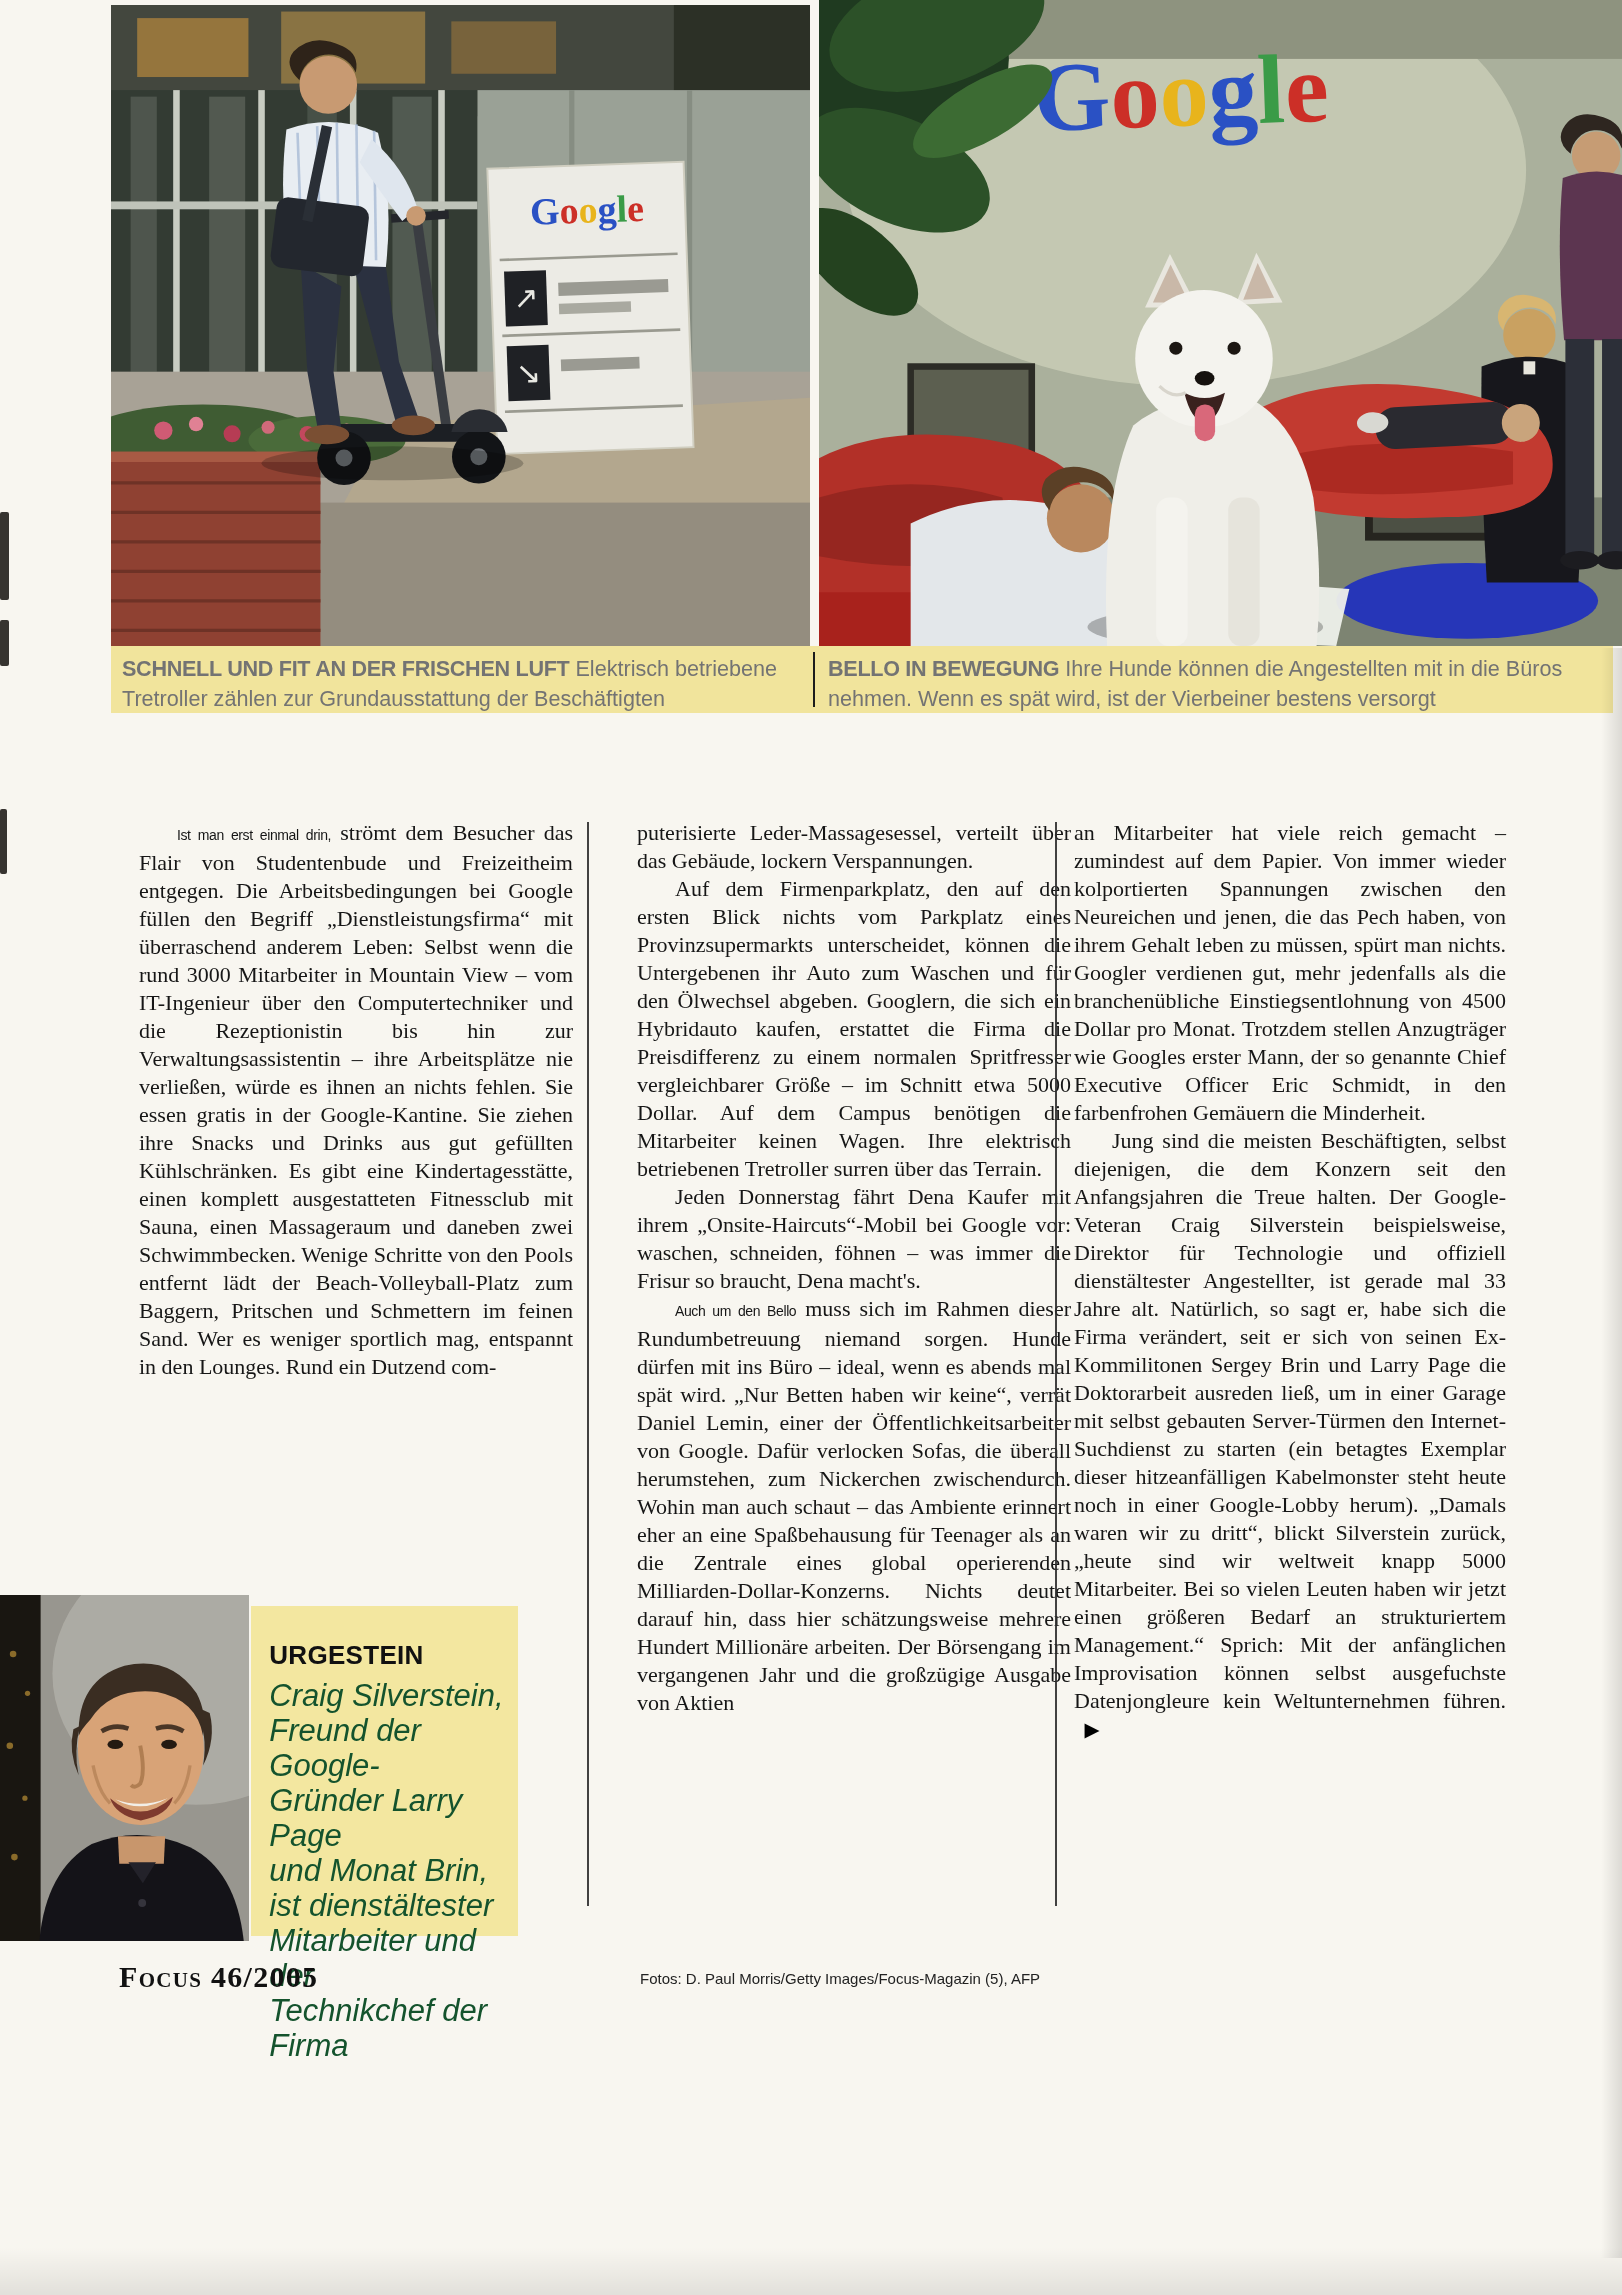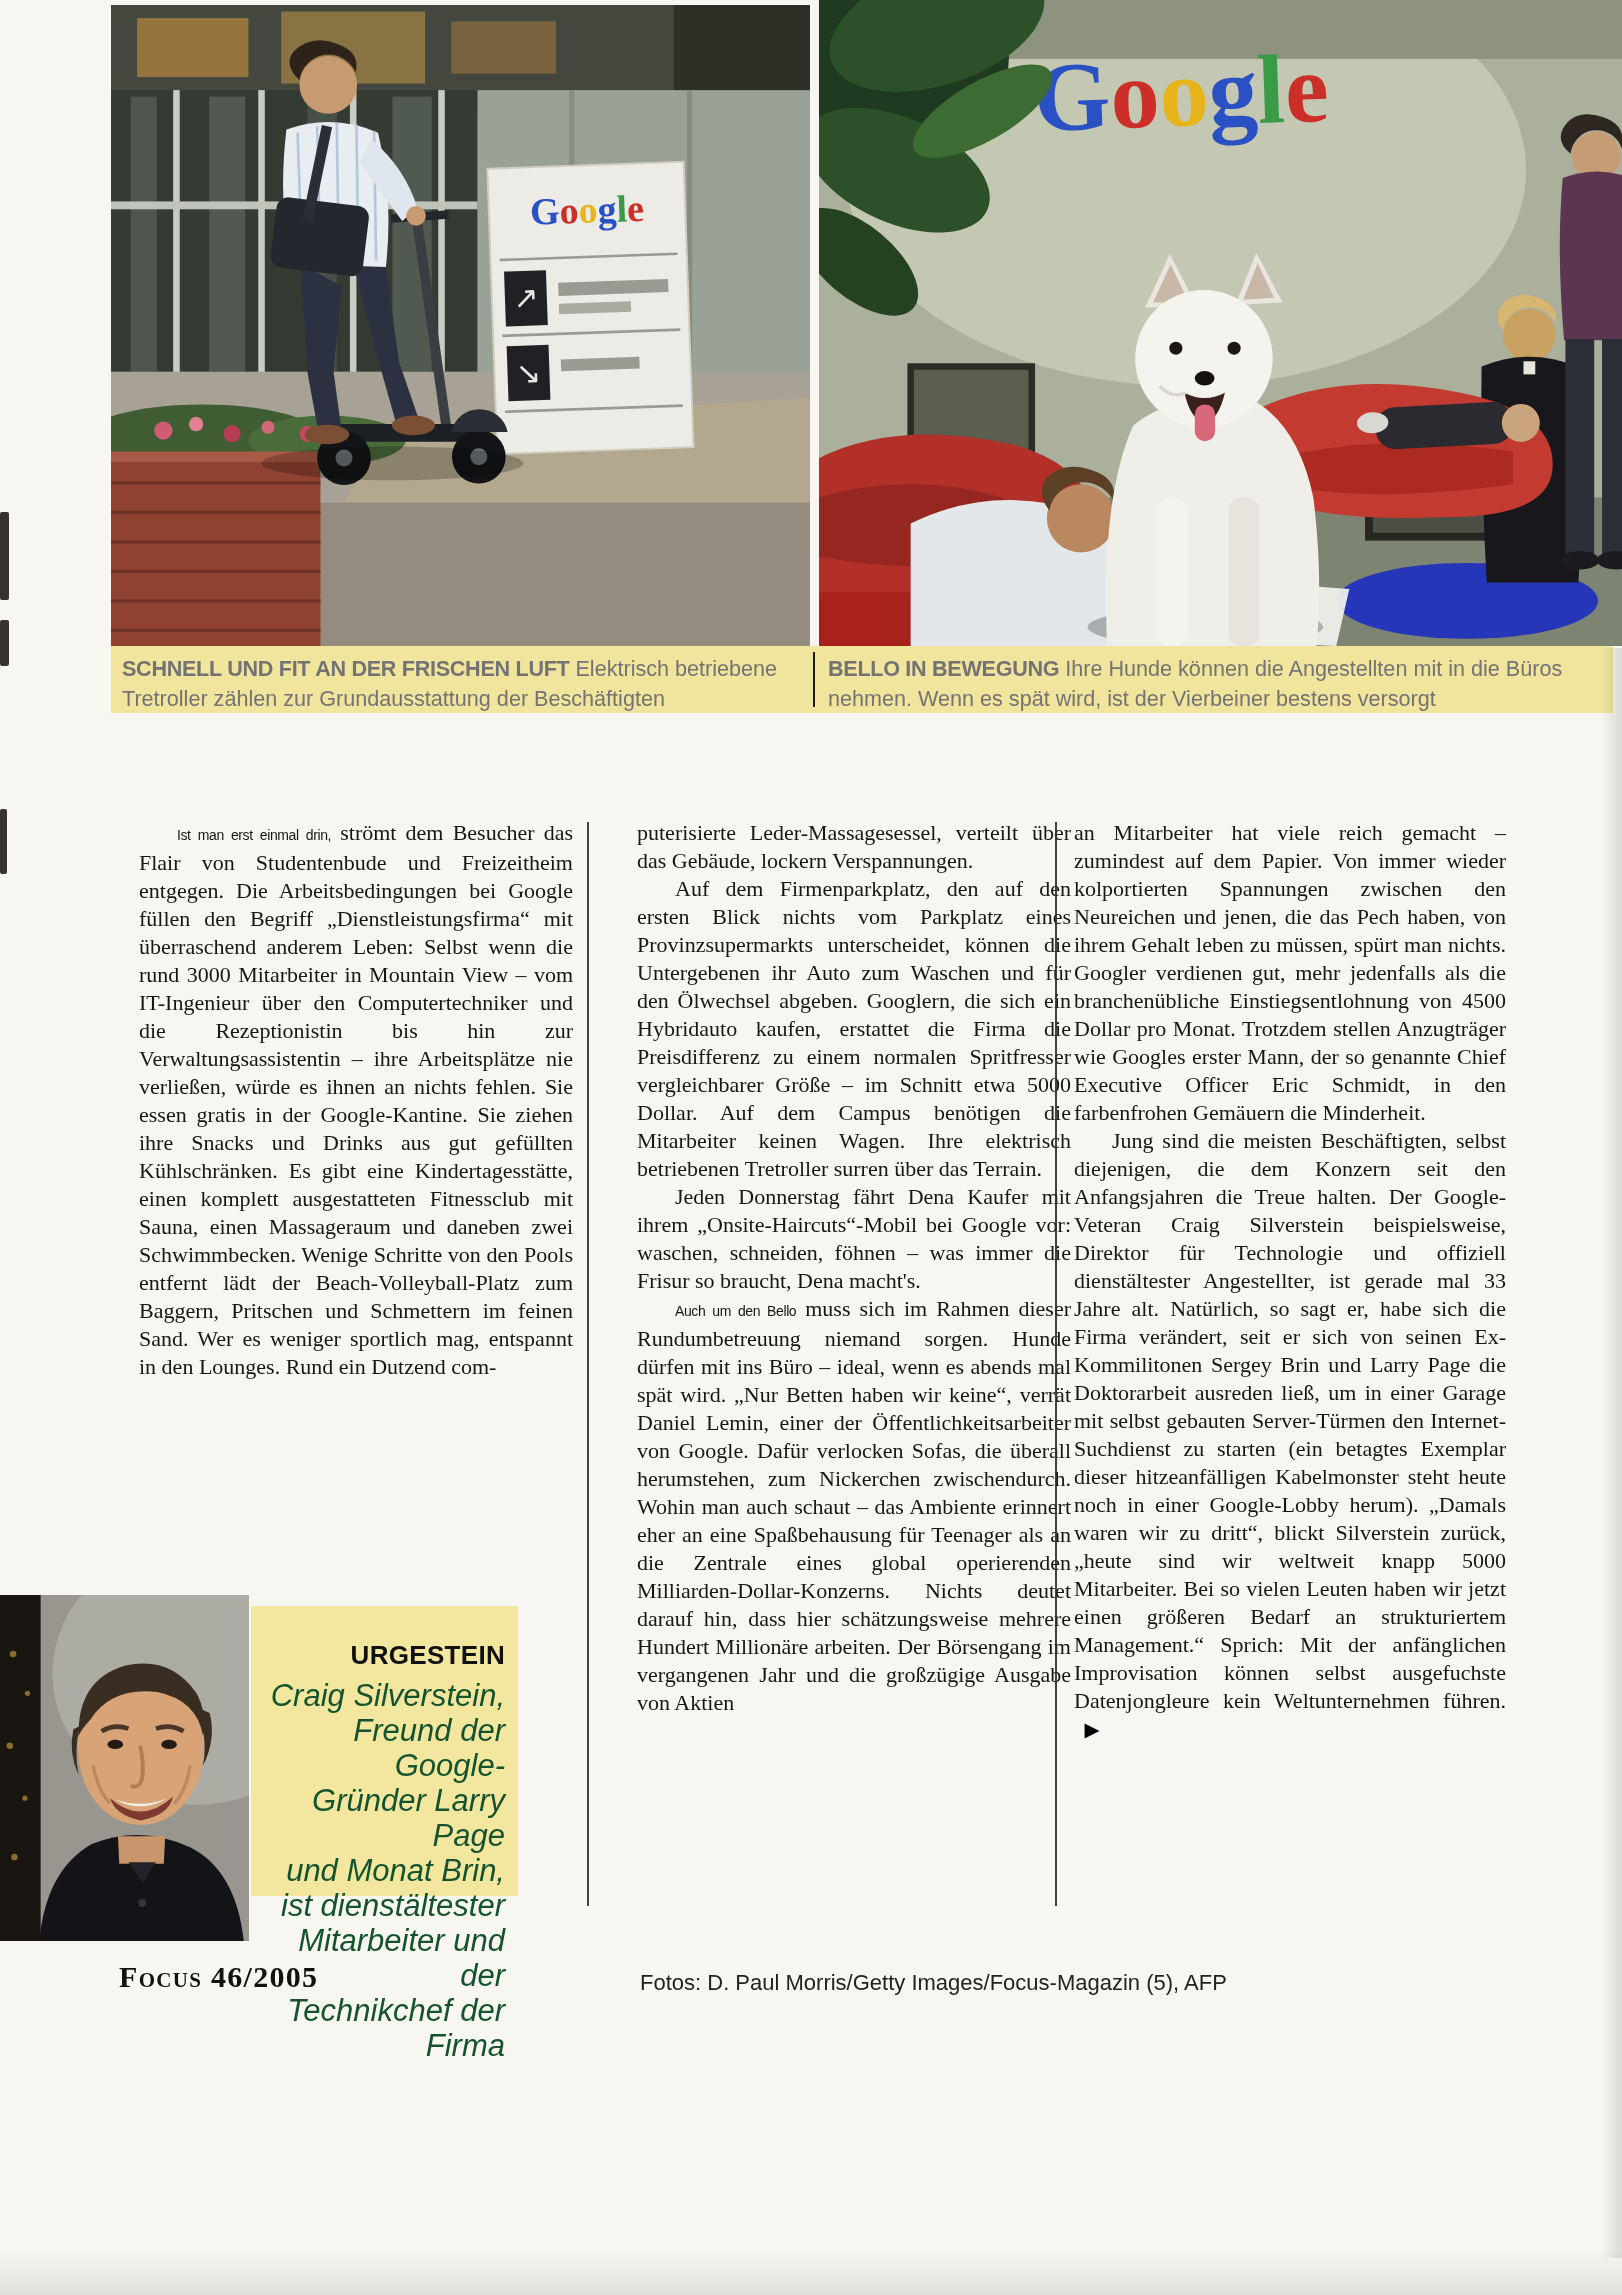--- a/index.html
+++ b/index.html
@@ -23,27 +23,27 @@
   #col-2{left:637px;}
   #col-3{left:1074px;width:432px;}
   .col p{margin:0;}
   .col p.indent{text-indent:38px;}
   .lead{font-family:"Liberation Sans",sans-serif;font-weight:400;font-size:14px;letter-spacing:-0.4px;}
   .col-rule{position:absolute;top:822px;width:2px;height:1084px;background:#2e2e2e;opacity:.9;}
   #rule-1{left:587px;} #rule-2{left:1055px;}
   .arrow{display:inline-block;margin-left:10.5px;font-size:19.6px;color:#000;text-indent:0;
          font-family:"DejaVu Sans",sans-serif;}
   #sidebar-photo{left:0;top:1595px;width:249px;height:346px;}
-  .sidebar-box{position:absolute;left:251px;top:1606px;width:267px;height:290px;background:#f3e7a0;
-               box-sizing:border-box;padding:34px 13px 0 18.3px;text-align:right;}
+  .sidebar-box{position:absolute;left:251px;top:1606px;width:267px;height:330px;background:#f3e7a0;
+               box-sizing:border-box;padding:34px 13px 0 18.3px;}
   .sidebar-heading{font-weight:700;font-size:26px;letter-spacing:0.3px;color:#111;margin:0 0 6.5px 0;}
   .sidebar-line{display:block;font-size:31px;line-height:35px;color:#14532d;font-style:italic;}
   .footer-magazine{position:absolute;left:119px;top:1960px;font-family:"Liberation Serif",serif;
                    font-weight:700;font-variant:small-caps;font-size:30px;letter-spacing:1.3px;color:#111;}
-  .footer-credit{position:absolute;left:640px;top:1970px;font-size:22px;color:#222;}
+  .footer-credit{position:absolute;left:640px;top:1970px;font-size:15px;color:#222;}
   .scan-mark{position:absolute;left:0;background:#15120e;border-radius:2px;opacity:.85;}
   .edge-right{position:absolute;left:1601px;top:648px;width:22px;height:1610px;
               background:linear-gradient(to right,rgba(0,0,0,0),rgba(0,0,0,0.12));}
   .edge-bottom{position:absolute;left:0;top:2247px;width:1623px;height:48px;
                background:linear-gradient(to bottom,rgba(0,0,0,0),rgba(0,0,0,0.09));}
 </style>
 </head>
 <body>
 
 <div class="page">

